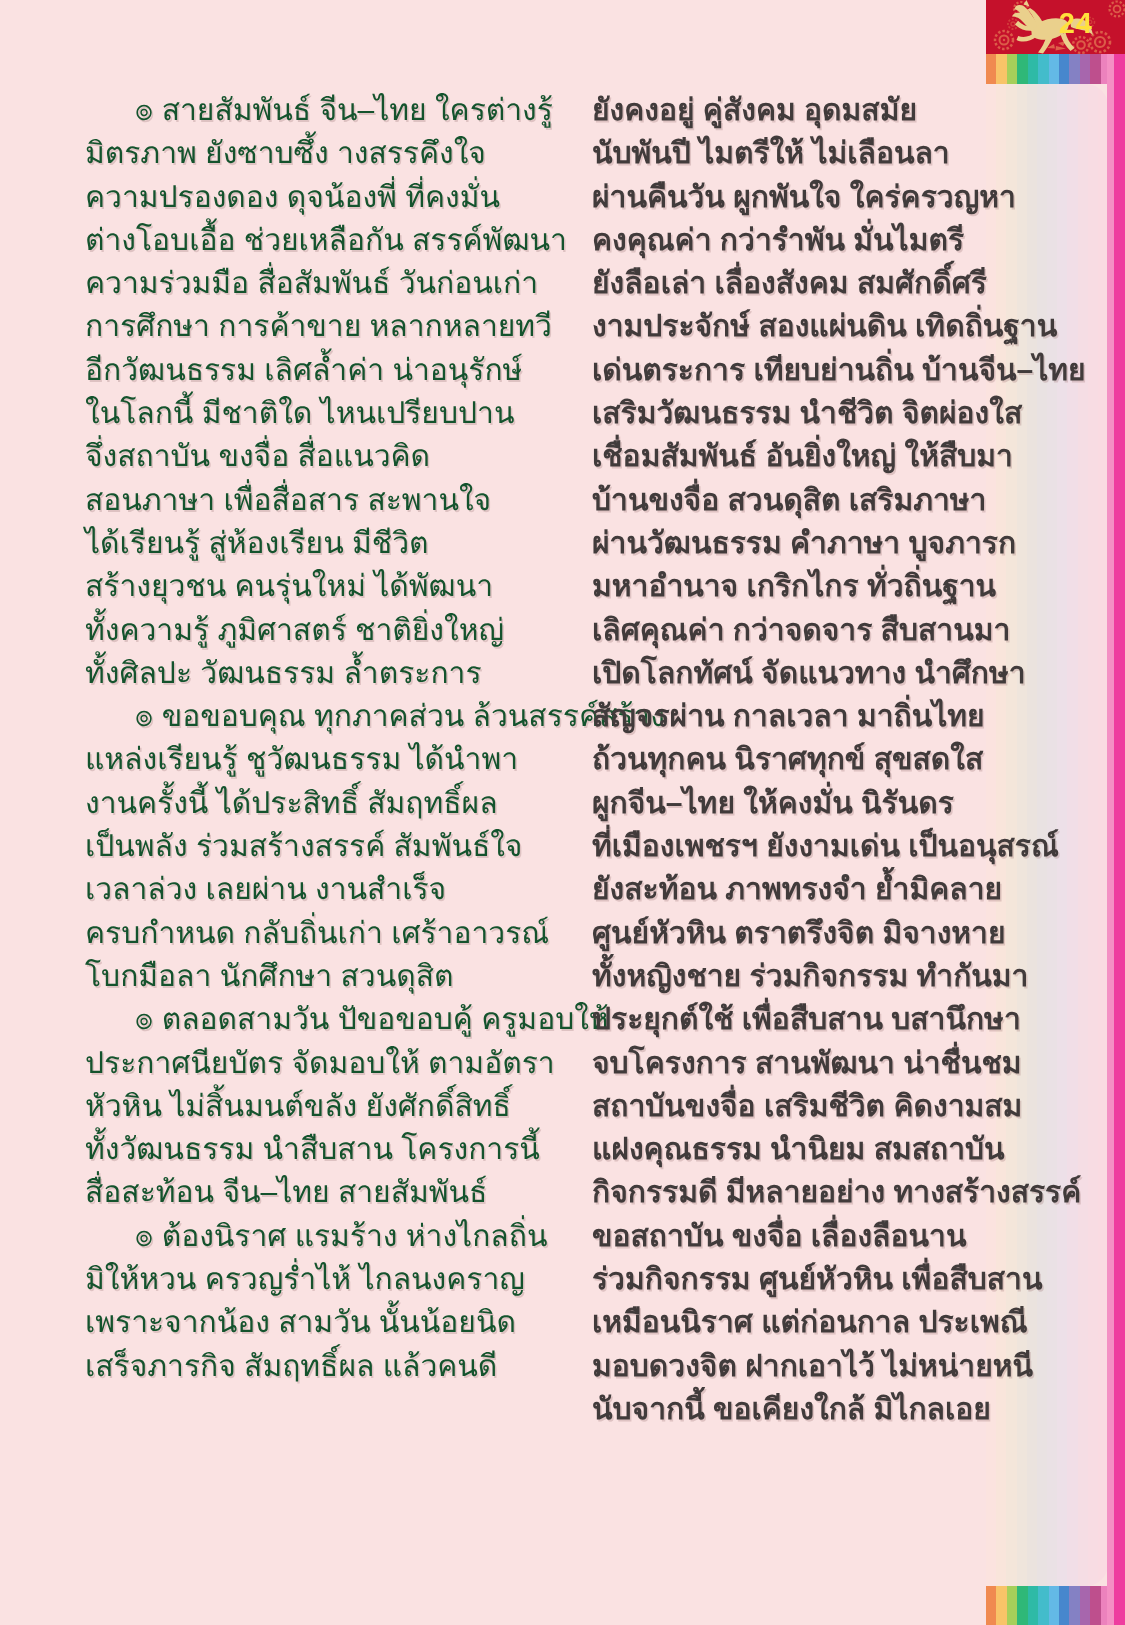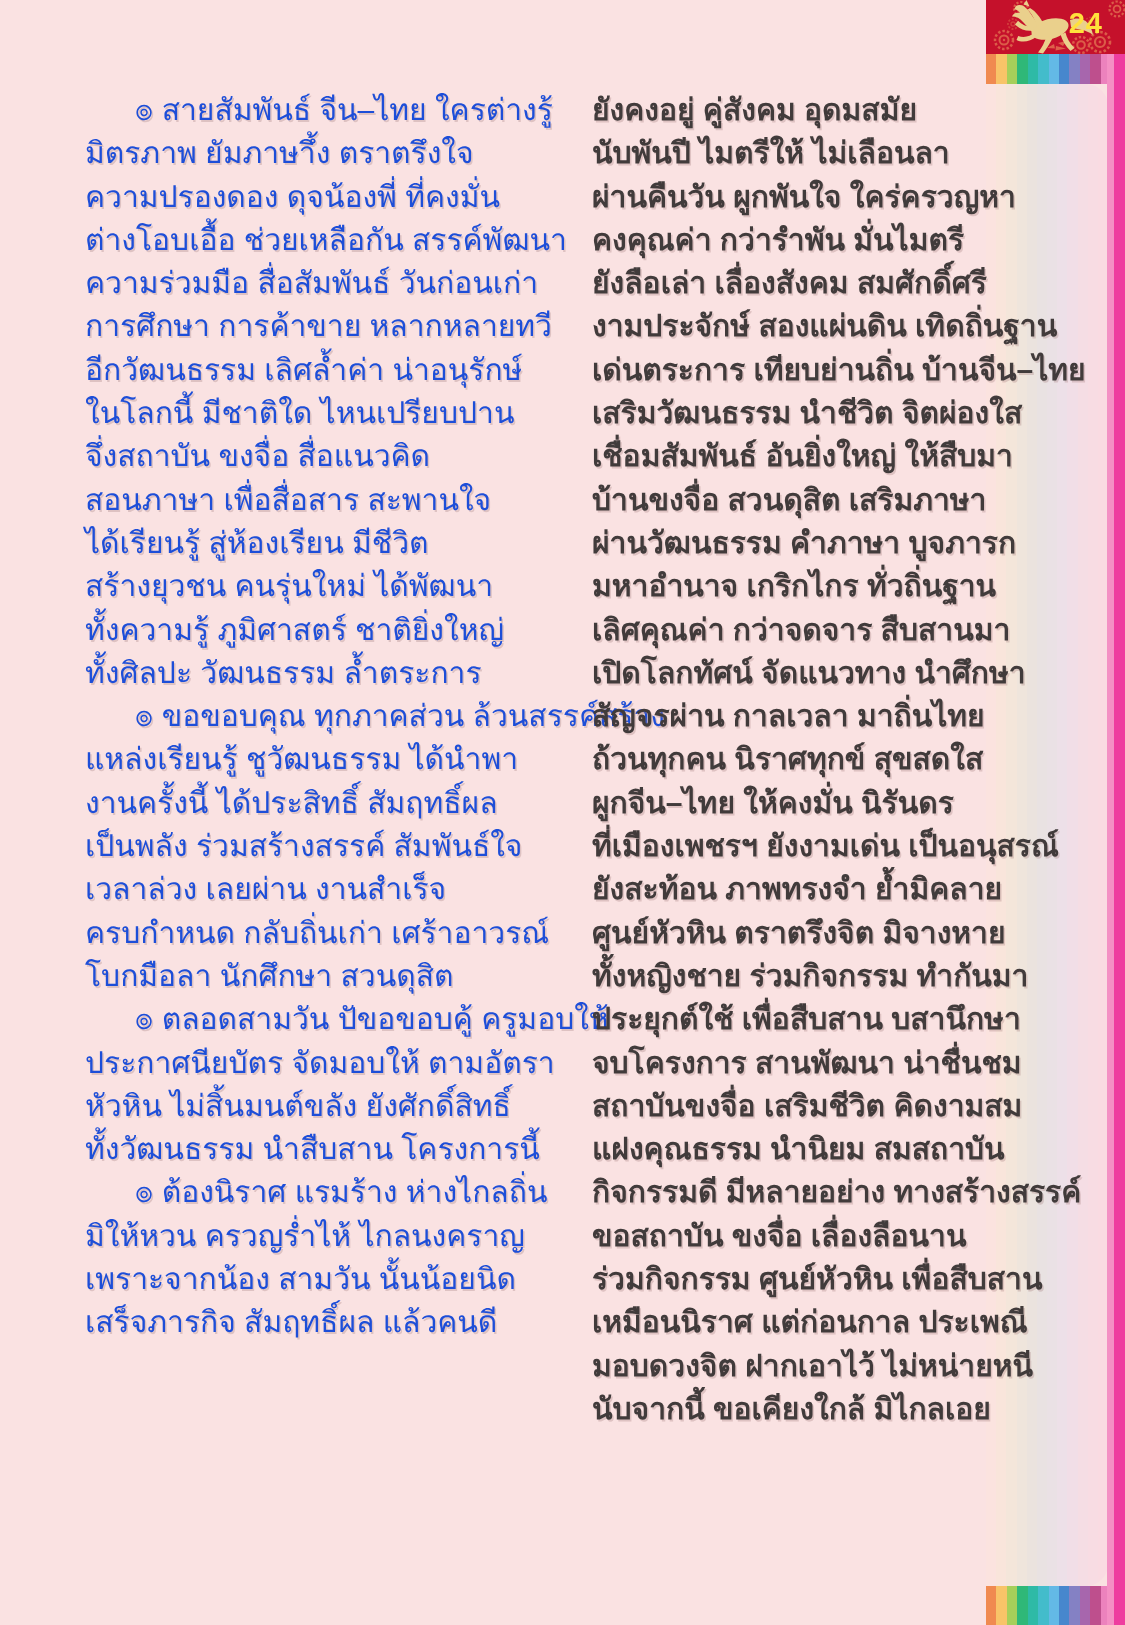--- a/index.html
+++ b/index.html
@@ -36,21 +36,21 @@
   .stripe{flex:1 1 0;}
   .edge-stripe-light{position:absolute;left:1107px;top:0;width:7px;height:1625px;z-index:2;}
   .edge-stripe{position:absolute;left:1114px;top:0;width:11px;height:1625px;z-index:2;}
 
   
   .banner{
     position:absolute;left:986px;top:0;width:139px;height:54px;z-index:4;
   }
   .banner svg{position:absolute;left:0;top:0;}
   .page-num{
-    position:absolute;right:22px;top:7px;
+    position:absolute;right:32px;top:7px;
     font-size:29px;font-weight:bold;letter-spacing:1px;
   }
 </style>
 </head>
 <body>
 
 <div class="page" style="background: rgb(250, 226, 226);">
 
   <div class="pale-band">
       <div class="stripe" style="background: rgb(251, 227, 223);"></div>
@@ -150,23 +150,23 @@
         <path d="M44 8 C50 11.5 54.5 17.5 57.5 24 L51 26.5 C48.5 19 45.5 13 41.5 9.8 Z"></path>
         <path d="M47 30.5 C40.5 31.5 34 29.5 29 24.5 L32 20.8 C36.5 25.5 42.5 27.3 47.8 26.4 Z"></path>
         <path d="M50.5 36.5 C44.5 41.5 36.5 43 30.5 40 L32.2 36 C38 38 44.5 36.5 48.6 32.6 Z"></path>
         <path d="M60.5 36.5 C58.5 42.5 56 47.5 52 52.5 L57 53.5 C60.5 48.5 64.5 42.5 66.5 38.2 Z"></path>
         <path d="M74.5 34.5 C76.5 40.5 79.5 46 84.5 51 L88.5 48 C83.5 43 80.5 37.5 79.5 32.5 Z"></path>
       </g>
     </svg>
     <span class="page-num" style="color: rgb(255, 225, 60);">24</span>
   </div>
 
-  <div class="col col-left" style="color: #1d4ed8;">
+  <div class="col col-left" style="color: #14532d;">
       <div class="poem-line indent">๏ สายสัมพันธ์ จีน–ไทย ใครต่างรู้</div>
-      <div class="poem-line">มิตรภาพ ยัมภาษาึ้ง ตราตรึงใจ</div>
+      <div class="poem-line">มิตรภาพ ยังซาบซึ้ง างสรรคึงใจ</div>
       <div class="poem-line">ความปรองดอง ดุจน้องพี่ ที่คงมั่น</div>
       <div class="poem-line">ต่างโอบเอื้อ ช่วยเหลือกัน สรรค์พัฒนา</div>
       <div class="poem-line">ความร่วมมือ สื่อสัมพันธ์ วันก่อนเก่า</div>
       <div class="poem-line">การศึกษา การค้าขาย หลากหลายทวี</div>
       <div class="poem-line">อีกวัฒนธรรม เลิศล้ำค่า น่าอนุรักษ์</div>
       <div class="poem-line">ในโลกนี้ มีชาติใด ไหนเปรียบปาน</div>
       <div class="poem-line">จึ่งสถาบัน ขงจื่อ สื่อแนวคิด</div>
       <div class="poem-line">สอนภาษา เพื่อสื่อสาร สะพานใจ</div>
       <div class="poem-line">ได้เรียนรู้ สู่ห้องเรียน มีชีวิต</div>
       <div class="poem-line">สร้างยุวชน คนรุ่นใหม่ ได้พัฒนา</div>
@@ -176,20 +176,21 @@
       <div class="poem-line">แหล่งเรียนรู้ ชูวัฒนธรรม ได้นำพา</div>
       <div class="poem-line">งานครั้งนี้ ได้ประสิทธิ์ สัมฤทธิ์ผล</div>
       <div class="poem-line">เป็นพลัง ร่วมสร้างสรรค์ สัมพันธ์ใจ</div>
       <div class="poem-line">เวลาล่วง เลยผ่าน งานสำเร็จ</div>
       <div class="poem-line">ครบกำหนด กลับถิ่นเก่า เศร้าอาวรณ์</div>
       <div class="poem-line">โบกมือลา นักศึกษา สวนดุสิต</div>
       <div class="poem-line indent">๏ ตลอดสามวัน ปัขอขอบคู้ ครูมอบให้</div>
       <div class="poem-line">ประกาศนียบัตร จัดมอบให้ ตามอัตรา</div>
       <div class="poem-line">หัวหิน ไม่สิ้นมนต์ขลัง ยังศักดิ์สิทธิ์</div>
       <div class="poem-line">ทั้งวัฒนธรรม นำสืบสาน โครงการนี้</div>
+      <div class="poem-line">สื่อสะท้อน จีน–ไทย สายสัมพันธ์</div>
       <div class="poem-line indent">๏ ต้องนิราศ แรมร้าง ห่างไกลถิ่น</div>
       <div class="poem-line">มิให้หวน ครวญร่ำไห้ ไกลนงคราญ</div>
       <div class="poem-line">เพราะจากน้อง สามวัน นั้นน้อยนิด</div>
       <div class="poem-line">เสร็จภารกิจ สัมฤทธิ์ผล แล้วคนดี</div>
     </div>
   <div class="col col-right" style="color: rgb(65, 59, 59);">
       <div class="poem-line">ยังคงอยู่ คู่สังคม อุดมสมัย</div>
       <div class="poem-line">นับพันปี ไมตรีให้ ไม่เลือนลา</div>
       <div class="poem-line">ผ่านคืนวัน ผูกพันใจ ใคร่ครวญหา</div>
       <div class="poem-line">คงคุณค่า กว่ารำพัน มั่นไมตรี</div>

